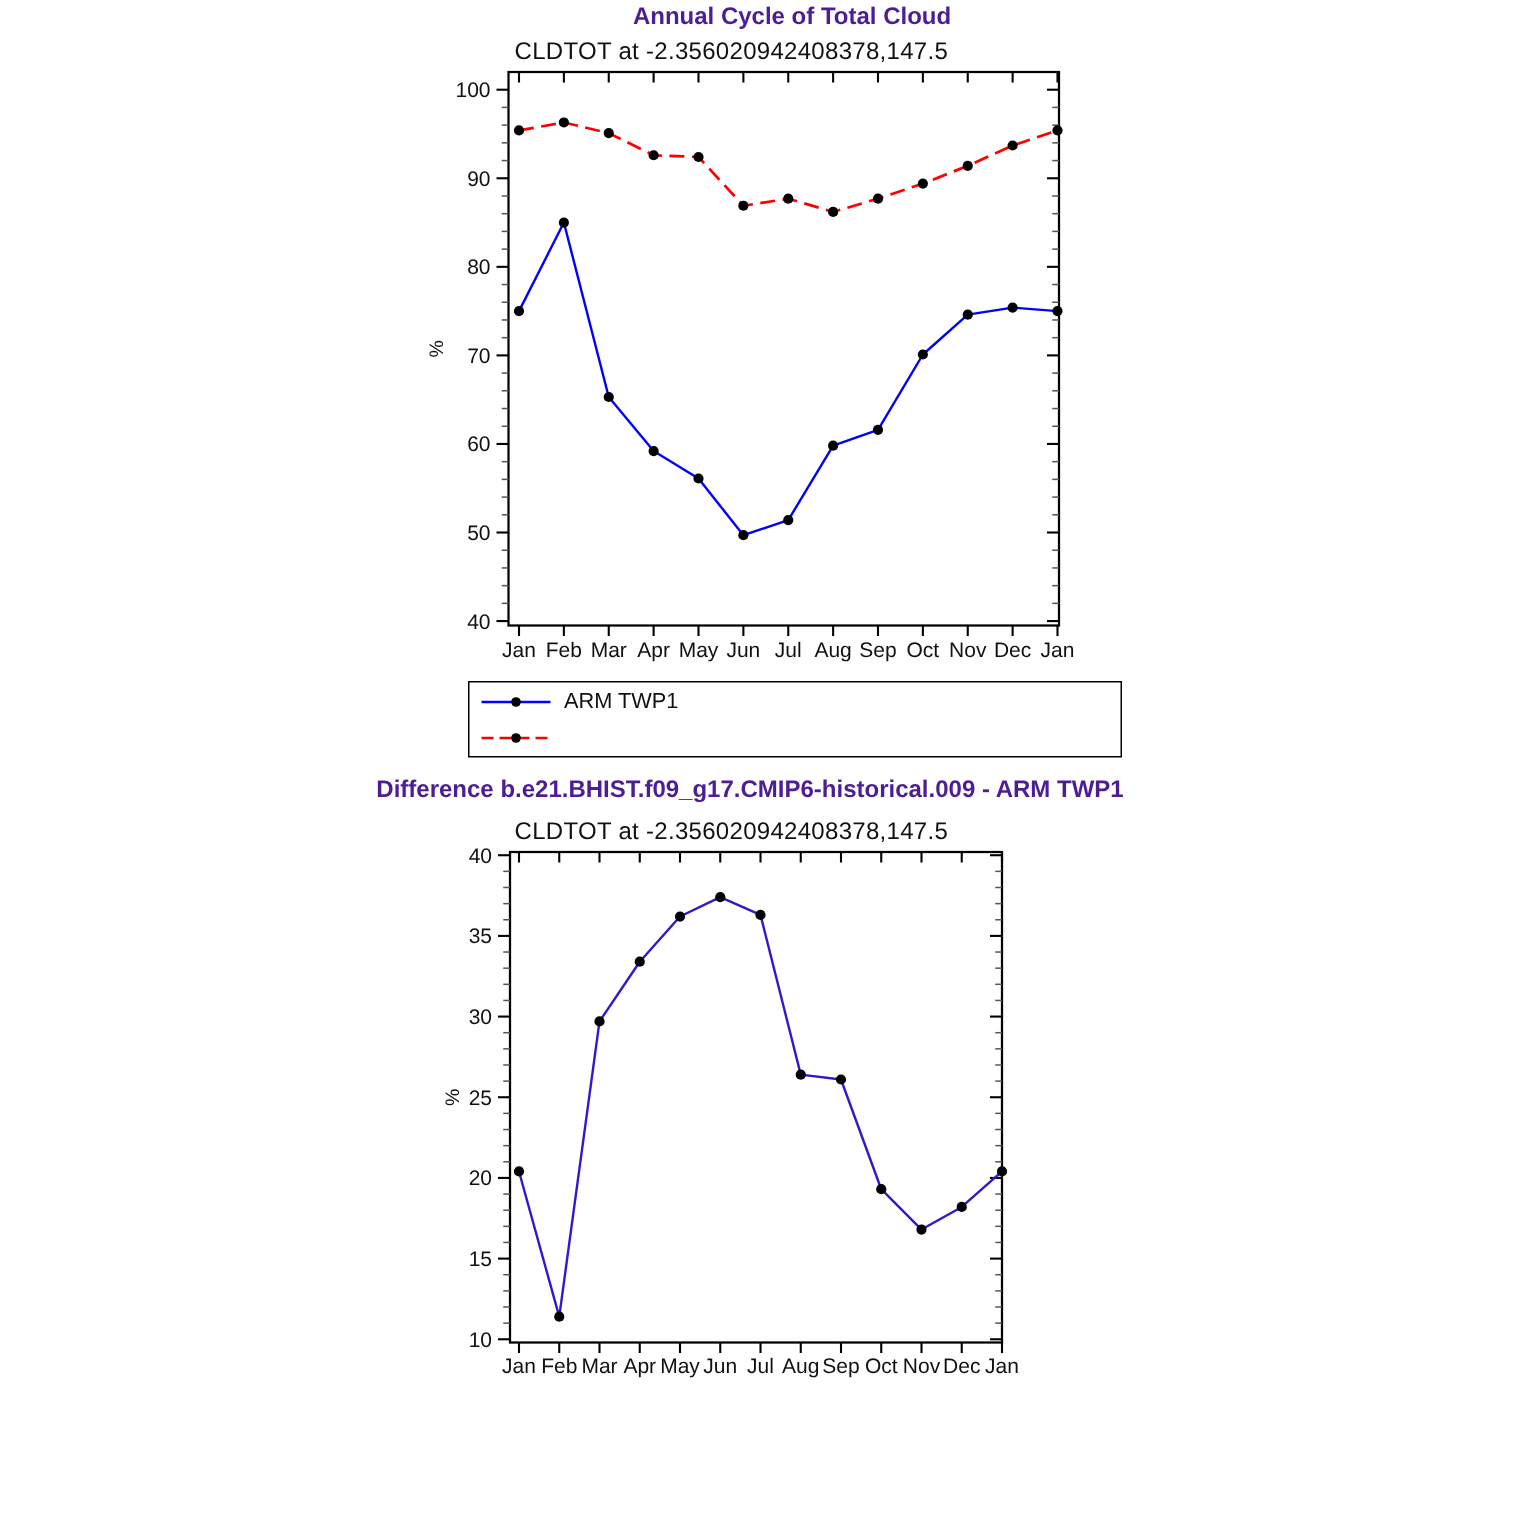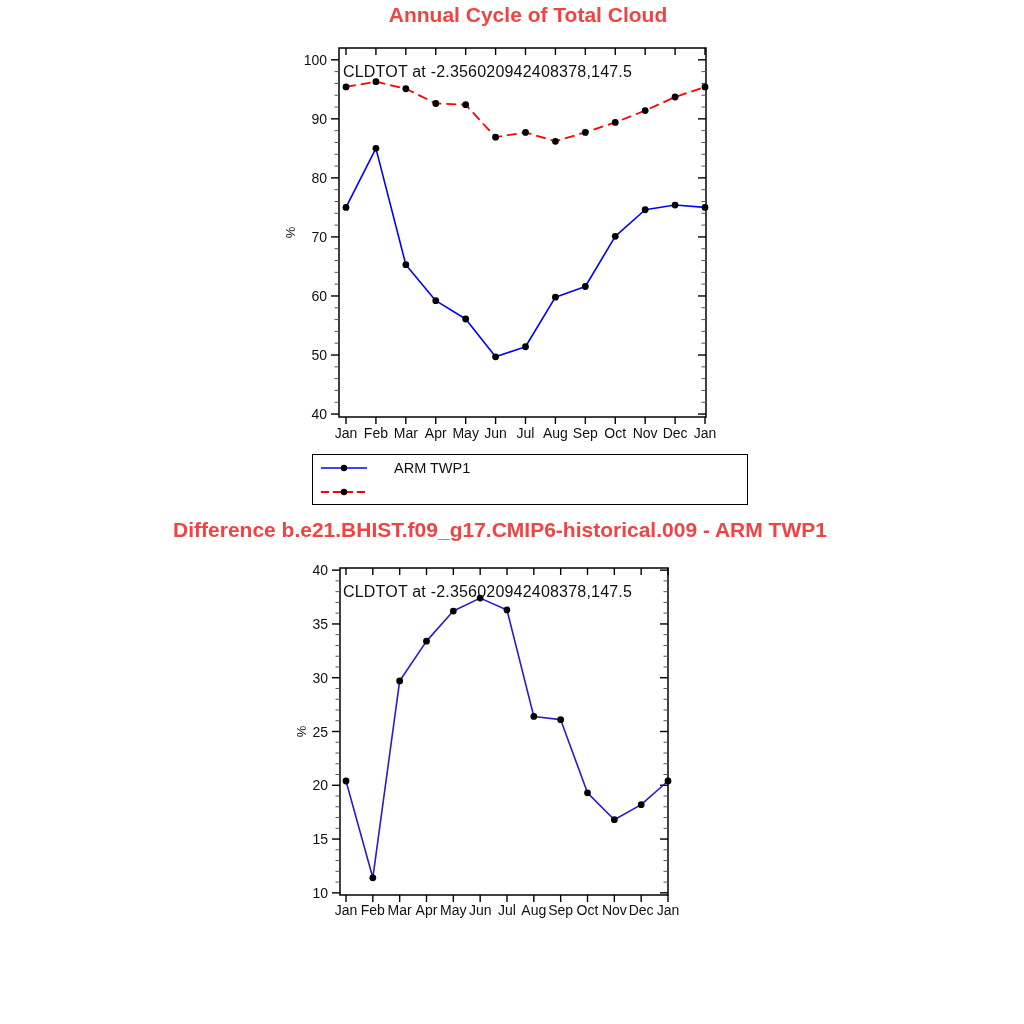--- a/index.html
+++ b/index.html
@@ -1,28 +1,28 @@
 <!DOCTYPE html>
 <html><head>
 <meta charset="utf-8">
 <style>
   html,body{margin:0;padding:0;background:#ffffff;}
   .canvas{position:relative;width:1024px;height:1024px;background:#ffffff;overflow:hidden;
           font-family:"Liberation Sans",sans-serif;color:#000;}
   .charts-svg{position:absolute;left:0;top:0;}
-  .chart-title{position:absolute;font-size:21px;font-weight:bold;white-space:nowrap;color:#ef4444;}
-  .chart-subtitle{position:absolute;font-size:16px;white-space:nowrap;color:#111;letter-spacing:0.2px;margin-top:37px;}
+  .chart-title{position:absolute;font-size:16px;font-weight:bold;white-space:nowrap;color:#4c1d95;}
+  .chart-subtitle{position:absolute;font-size:16px;white-space:nowrap;color:#111;letter-spacing:0.2px;}
   .t1{top:3px;left:528px;transform:translateX(-50%);}
   .s1{top:26px;left:343px;}
   .t2{top:518px;left:500px;transform:translateX(-50%);}
   .s2{top:546px;left:343px;}
   .legend{position:absolute;left:312px;top:454px;width:436px;height:51px;border:1px solid #000;
           box-sizing:border-box;display:flex;flex-direction:column;justify-content:center;padding-left:6px;background:#fff;}
   .legend-row{display:flex;align-items:center;height:24px;}
-  .legend-label{font-size:14.5px;color:#111;margin-left:25px;white-space:nowrap;}
+  .legend-label{font-size:14.5px;color:#111;margin-left:7px;white-space:nowrap;}
   .tick-label{font-family:"Liberation Sans",sans-serif;font-size:14px;fill:#111;}
   .axis-title{font-family:"Liberation Sans",sans-serif;font-size:13px;fill:#111;}
 </style>
 </head>
 <body>
 
 <div class="canvas">
 
   <div class="chart-title t1">Annual Cycle of Total Cloud</div>
   <div class="chart-subtitle s1">CLDTOT at -2.356020942408378,147.5</div>

